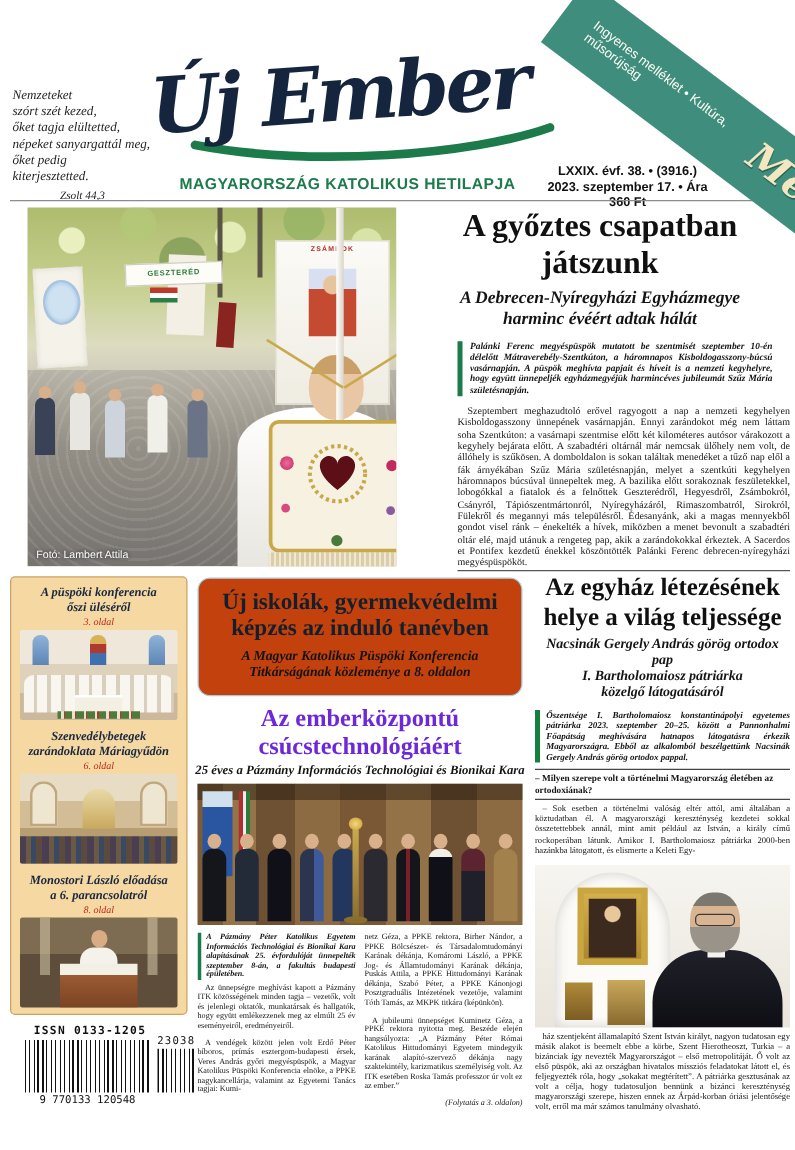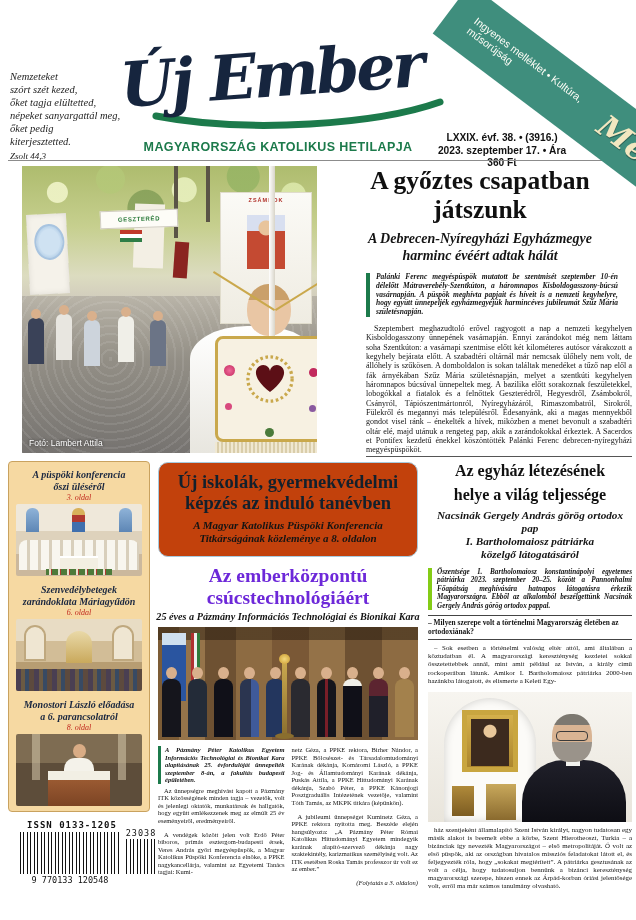--- a/index.html
+++ b/index.html
@@ -3,21 +3,21 @@
 <meta charset="utf-8">
 <style>
   html,body{margin:0;padding:0;background:#fff;}
   .page{position:relative;width:636px;height:920px;background:#fff;overflow:hidden;
         font-family:"Liberation Serif","DejaVu Serif",serif;color:#141414;}
   .pre{white-space:pre-line;}
   .hrule{position:absolute;height:1px;background:#8c8c8c;}
 
   
   .quote{position:absolute;left:10px;top:70px;width:112px;font-style:italic;font-size:10.5px;line-height:13px;color:#1d1d1d;}
-  .quote-src{text-align:left;font-size:9px;margin-top:2px;}
+  .quote-src{text-align:center;font-size:9px;margin-top:2px;}
   .logo{position:absolute;left:110px;top:16px;width:336px;height:126px;}
   .logo-text{font-family:"DejaVu Serif","Liberation Serif",serif;font-style:italic;font-weight:bold;
              font-size:62px;fill:#16253e;letter-spacing:-3px;}
   .swoosh{fill:none;stroke:#1c7a4b;stroke-width:7;stroke-linecap:round;}
   .tagline{position:absolute;left:113px;top:140px;width:330px;text-align:center;
            font-family:"Liberation Sans","DejaVu Sans",sans-serif;font-weight:bold;
            font-size:12.5px;letter-spacing:.4px;color:#1c7a4b;}
   .issue{position:absolute;left:434px;top:132px;width:136px;text-align:center;
          font-family:"Liberation Sans","DejaVu Sans",sans-serif;font-weight:bold;font-size:10.2px;line-height:12.5px;color:#111;}
   .banner{position:absolute;left:470px;top:-16px;width:430px;height:62px;background:#3f8e7d;
@@ -155,23 +155,23 @@
     background:radial-gradient(#f3d87c,#c9992e);}
   .lamp::after{content:"";position:absolute;bottom:-2px;left:-7px;width:19px;height:6px;border-radius:50%;background:#8a6e2e;}
   .pz-text{position:absolute;left:158px;top:746px;width:260px;height:144px;display:flex;gap:7px;overflow:hidden;}
   .pz-col{width:126.5px;font-size:6.5px;line-height:7.5px;text-align:justify;}
   .pz-lead{border-left:3px solid #1c7a4b;padding-left:4px;font-weight:bold;font-style:italic;}
   .pz-p{margin-top:3px;text-indent:6px;}
   .pz-cont{margin-top:2px;text-align:right;font-style:italic;}
 
   
   .ox{position:absolute;left:428px;top:459px;width:204px;height:436px;overflow:hidden;}
-  .ox-title{margin:0;text-align:center;font-weight:bold;font-size:16px;line-height:23.5px;color:#101010;}
+  .ox-title{margin:0;text-align:center;font-weight:bold;font-size:20px;line-height:23.5px;color:#101010;}
   .ox-sub{margin-top:3px;text-align:center;font-weight:bold;font-style:italic;font-size:11.2px;line-height:13px;}
-  .ox-lead{margin-top:7px;border-left:4px solid #84cc16;padding-left:5px;box-sizing:border-box;
+  .ox-lead{margin-top:7px;border-left:4px solid #15803d;padding-left:5px;box-sizing:border-box;
     font-weight:bold;font-style:italic;font-size:7.2px;line-height:8.4px;text-align:justify;}
   .ox-q{margin-top:5px;border-top:1px solid #444;border-bottom:1px solid #444;padding:3px 0;
     font-weight:bold;font-size:7.4px;line-height:8.6px;}
   .ox-p{margin-top:4px;font-size:6.9px;line-height:8.1px;text-align:justify;text-indent:6px;}
   .ox-photo{position:relative;width:204px;height:130px;margin-top:5px;overflow:hidden;
     background:linear-gradient(180deg,#f7f5f0,#e9e5dc);}
   .niche{position:absolute;left:16px;top:6px;width:92px;height:124px;background:#fcfbf8;
     border-radius:46px 46px 0 0;box-shadow:inset 0 0 10px rgba(0,0,0,.18);}
   .icon-big{position:absolute;left:34px;top:18px;width:56px;height:62px;
     background:linear-gradient(#d8b44e,#a8822c);box-shadow:inset 0 0 0 5px #c9a640;}

